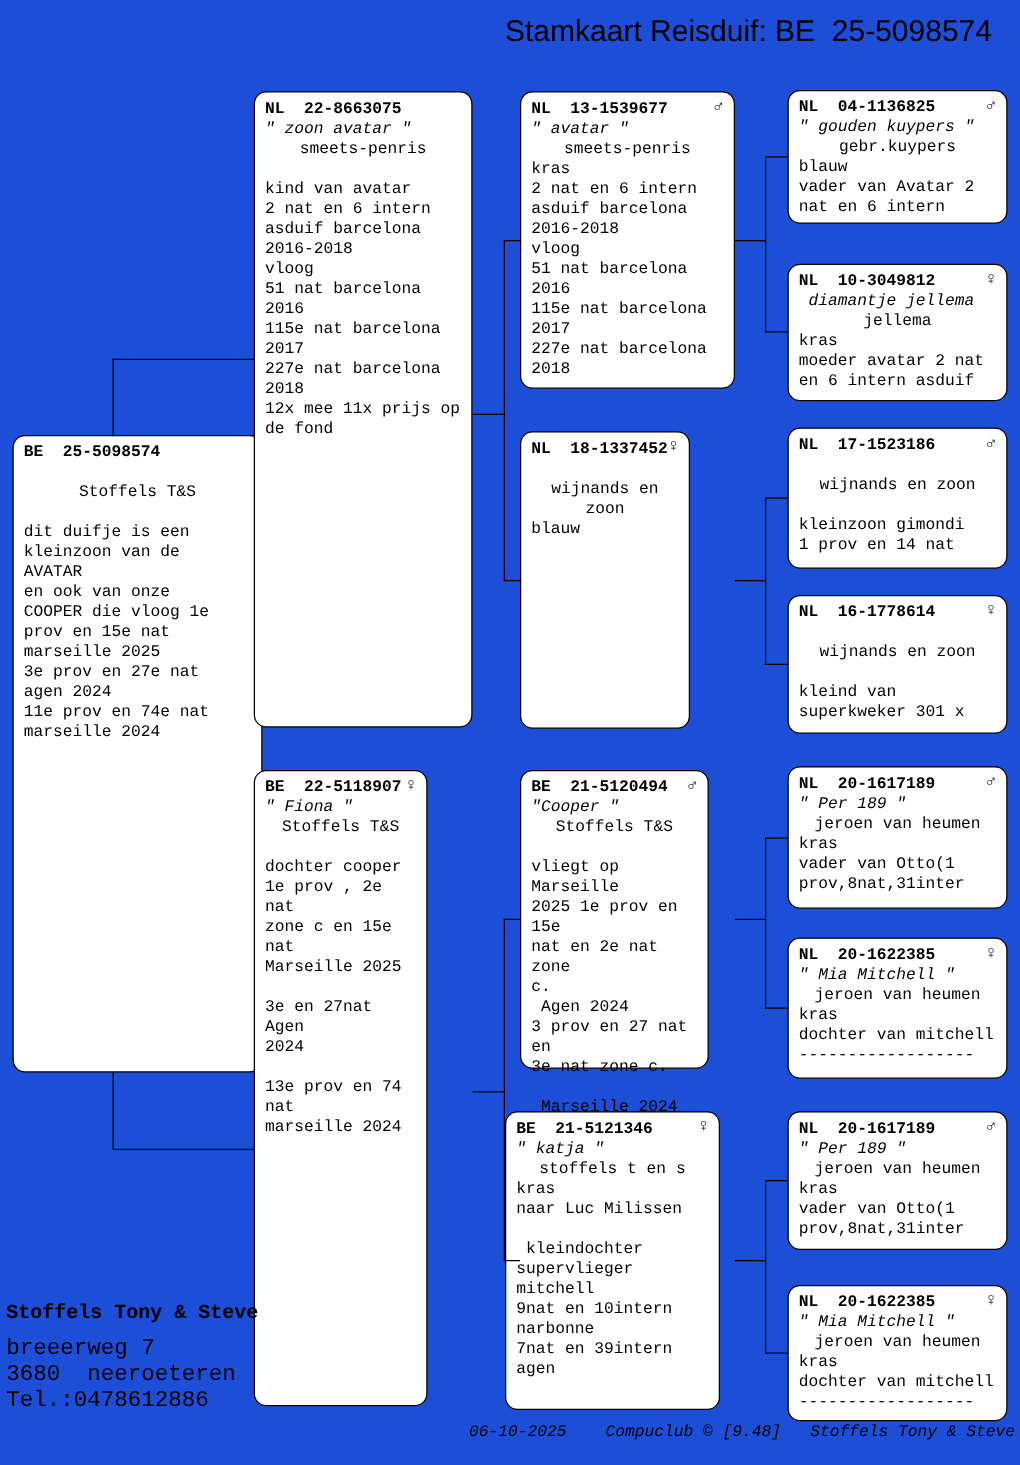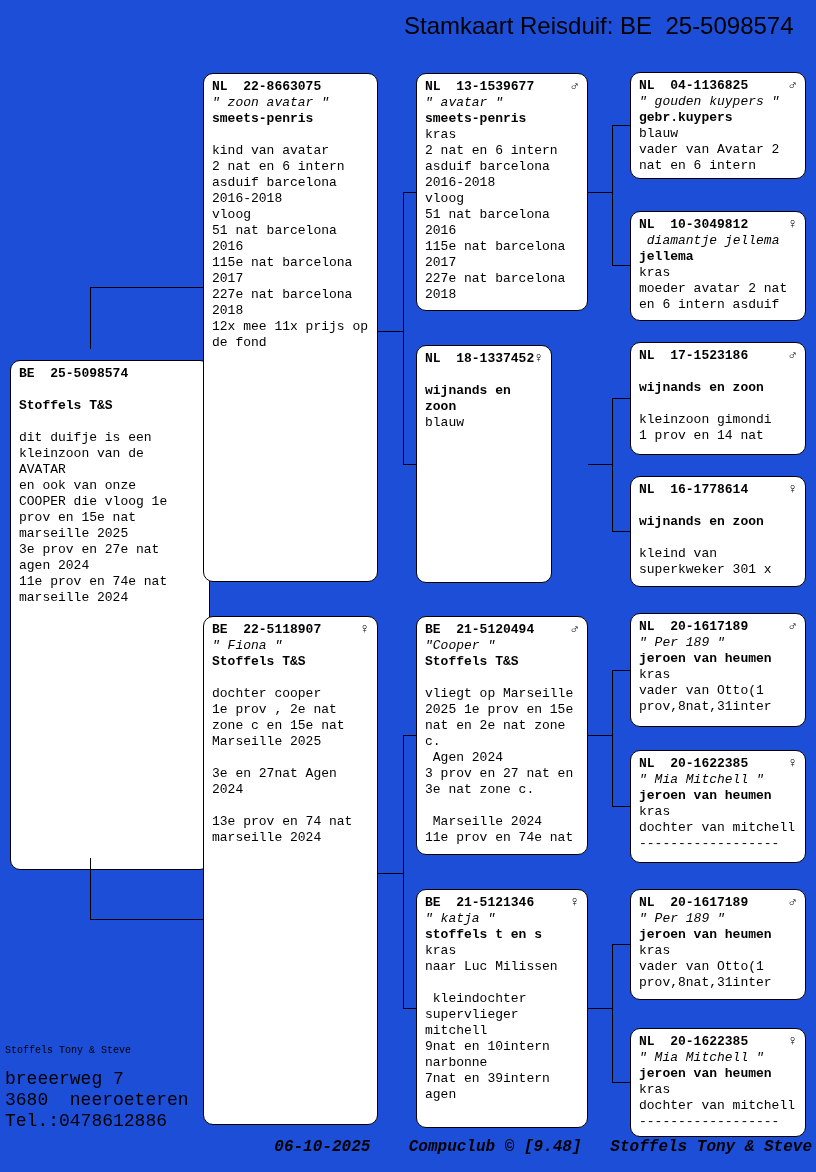--- a/index.html
+++ b/index.html
@@ -15,39 +15,39 @@
   }
   .box {
     position:absolute; box-sizing:border-box; background:#fff;
     border:1px solid #000; border-radius:10px;
     padding:5px 8px; font-size:13px; line-height:16px;
   }
   .hdr { display:flex; justify-content:space-between; align-items:flex-start; font-weight:bold; min-height:16px; }
   .ring { white-space:pre; }
   .sex  { font-weight:bold; font-size:14px; line-height:14px; }
   .pname { font-style:italic; min-height:16px; white-space:pre-wrap; }
-  .loft { font-weight:bold; min-height:16px; white-space:pre-wrap; }
+  .loft { font-weight:normal; min-height:16px; white-space:pre-wrap;text-align:center; }
   .pbody { white-space:pre-wrap; }
   .cl { position:absolute; background:#000; }
   #owner { position:absolute; left:5px; top:1040px; }
-  #owner .owner-name { font-weight:normal; font-size:10px; margin-bottom:8px; }
+  #owner .owner-name { font-weight:bold; font-size:16px; margin-bottom:8px; }
   #owner div { font-size:18px; line-height:21px; white-space:pre; }
   #footer {
     position:absolute; right:4px; top:1138px;
-    font-style:italic; font-weight:bold; font-size:16px; white-space:pre;
+    font-style:italic; font-weight:normal; font-size:13px; white-space:pre;
   }
 </style>
 </head>
 <body>
 
 <div id="page">
 
   <div id="title">Stamkaart Reisduif: BE  25-5098574</div>
 
-  <div class="box" style="left:10px;top:360px;width:200px;height:510px">
+  <div class="box" style="left:10px;top:348px;width:200px;height:510px">
     <div class="hdr">
       <span class="ring">BE  25-5098574</span>
       <span class="sex"></span>
     </div>
     <div class="pname"></div>
     <div class="loft">Stoffels T&amp;S</div>
     <div class="pbody">
 dit duifje is een
 kleinzoon van de
 AVATAR
@@ -77,21 +77,21 @@
 51 nat barcelona
 2016
 115e nat barcelona
 2017
 227e nat barcelona
 2018
 12x mee 11x prijs op
 de fond</div>
   </div>
 
-  <div class="box" style="left:203px;top:616px;width:175px;height:509px">
+  <div class="box" style="left:203px;top:616px;width:139px;height:509px">
     <div class="hdr">
       <span class="ring">BE  22-5118907</span>
       <span class="sex">♀</span>
     </div>
     <div class="pname">" Fiona "</div>
     <div class="loft">Stoffels T&amp;S</div>
     <div class="pbody">
 dochter cooper
 1e prov , 2e nat
 zone c en 15e nat
@@ -127,41 +127,41 @@
   <div class="box" style="left:416px;top:345px;width:136px;height:238px">
     <div class="hdr">
       <span class="ring">NL  18-1337452</span>
       <span class="sex">♀</span>
     </div>
     <div class="pname"></div>
     <div class="loft">wijnands en zoon</div>
     <div class="pbody">blauw</div>
   </div>
 
-  <div class="box" style="left:416px;top:616px;width:172px;height:239px">
+  <div class="box" style="left:416px;top:616px;width:151px;height:239px">
     <div class="hdr">
       <span class="ring">BE  21-5120494</span>
       <span class="sex">♂</span>
     </div>
     <div class="pname">"Cooper "</div>
     <div class="loft">Stoffels T&amp;S</div>
     <div class="pbody">
 vliegt op Marseille
 2025 1e prov en 15e
 nat en 2e nat zone
 c.
  Agen 2024
 3 prov en 27 nat en
 3e nat zone c.
 
  Marseille 2024
 11e prov en 74e nat</div>
   </div>
 
-  <div class="box" style="left:416px;top:889px;width:172px;height:239px">
+  <div class="box" style="left:404px;top:889px;width:172px;height:239px">
     <div class="hdr">
       <span class="ring">BE  21-5121346</span>
       <span class="sex">♀</span>
     </div>
     <div class="pname">" katja "</div>
     <div class="loft">stoffels t en s</div>
     <div class="pbody">kras
 naar Luc Milissen
 
  kleindochter

